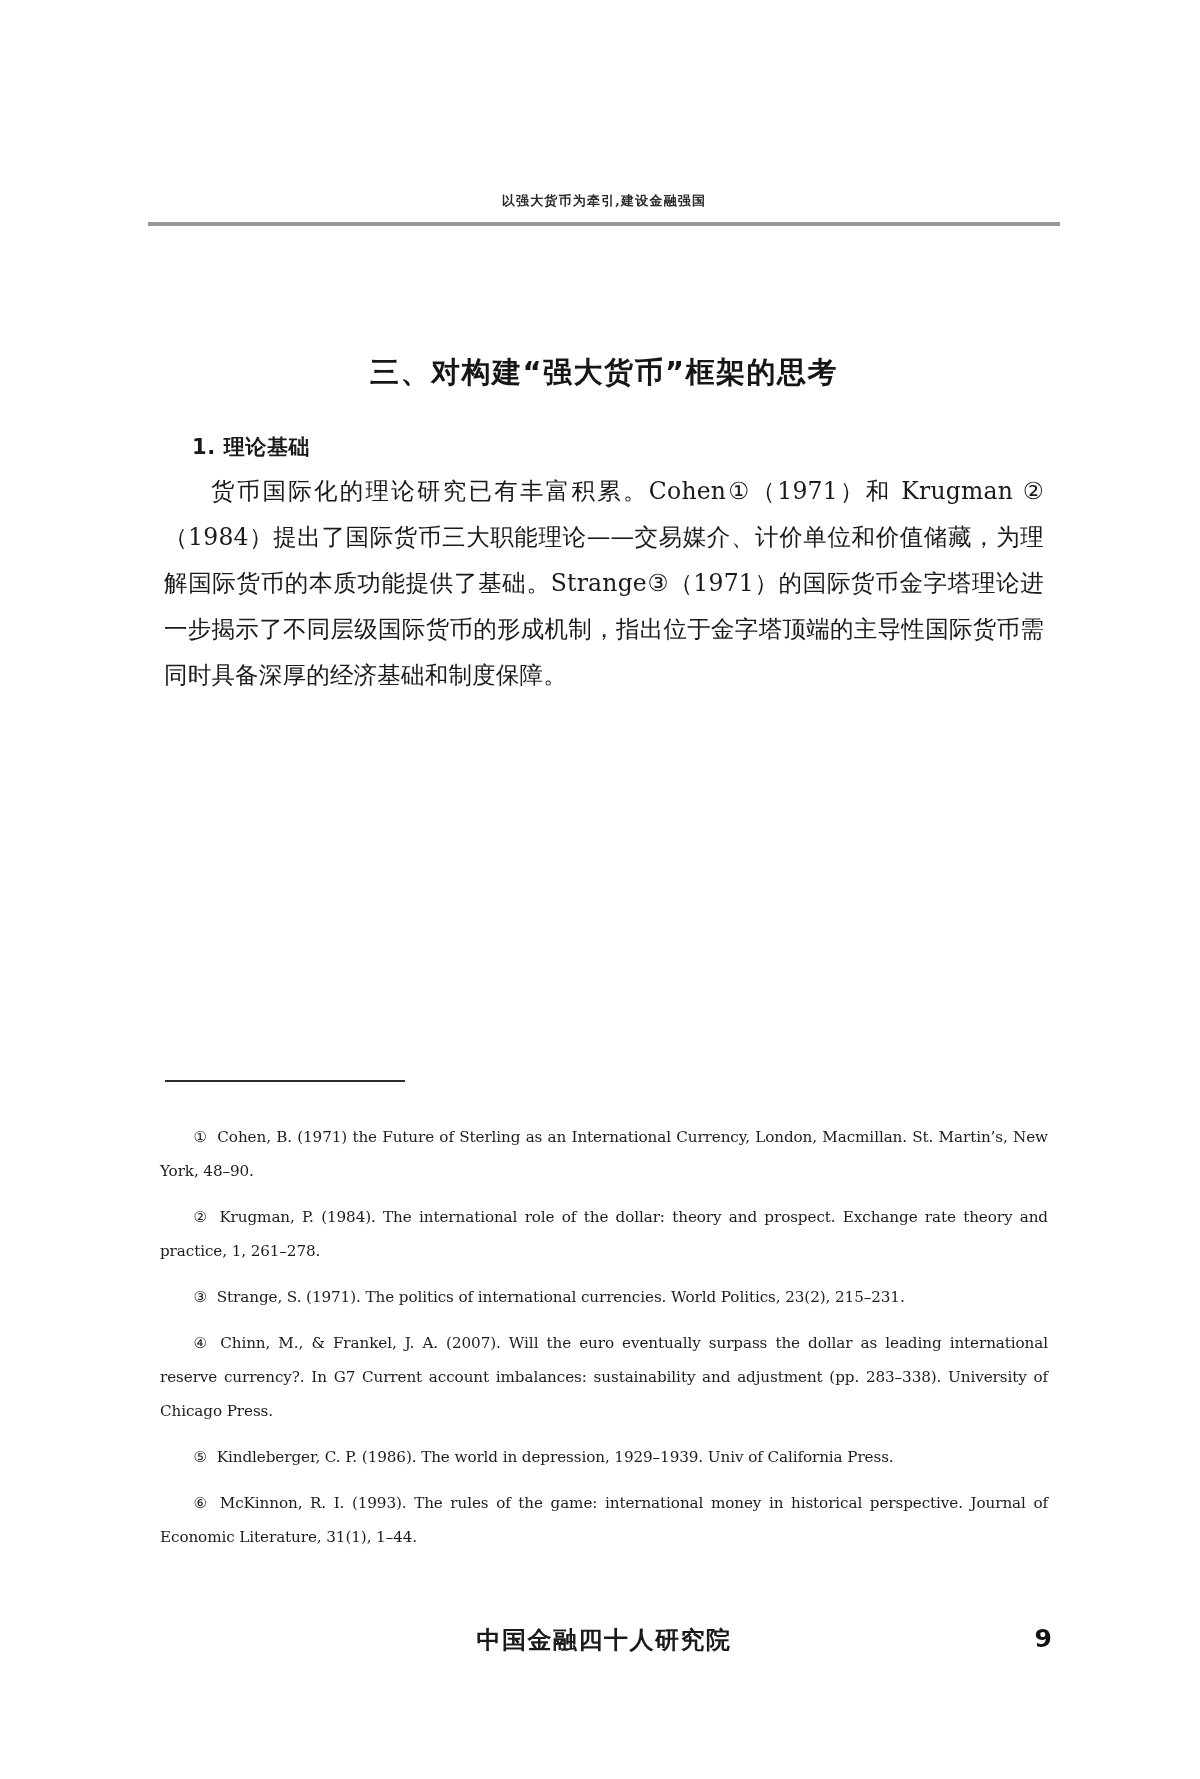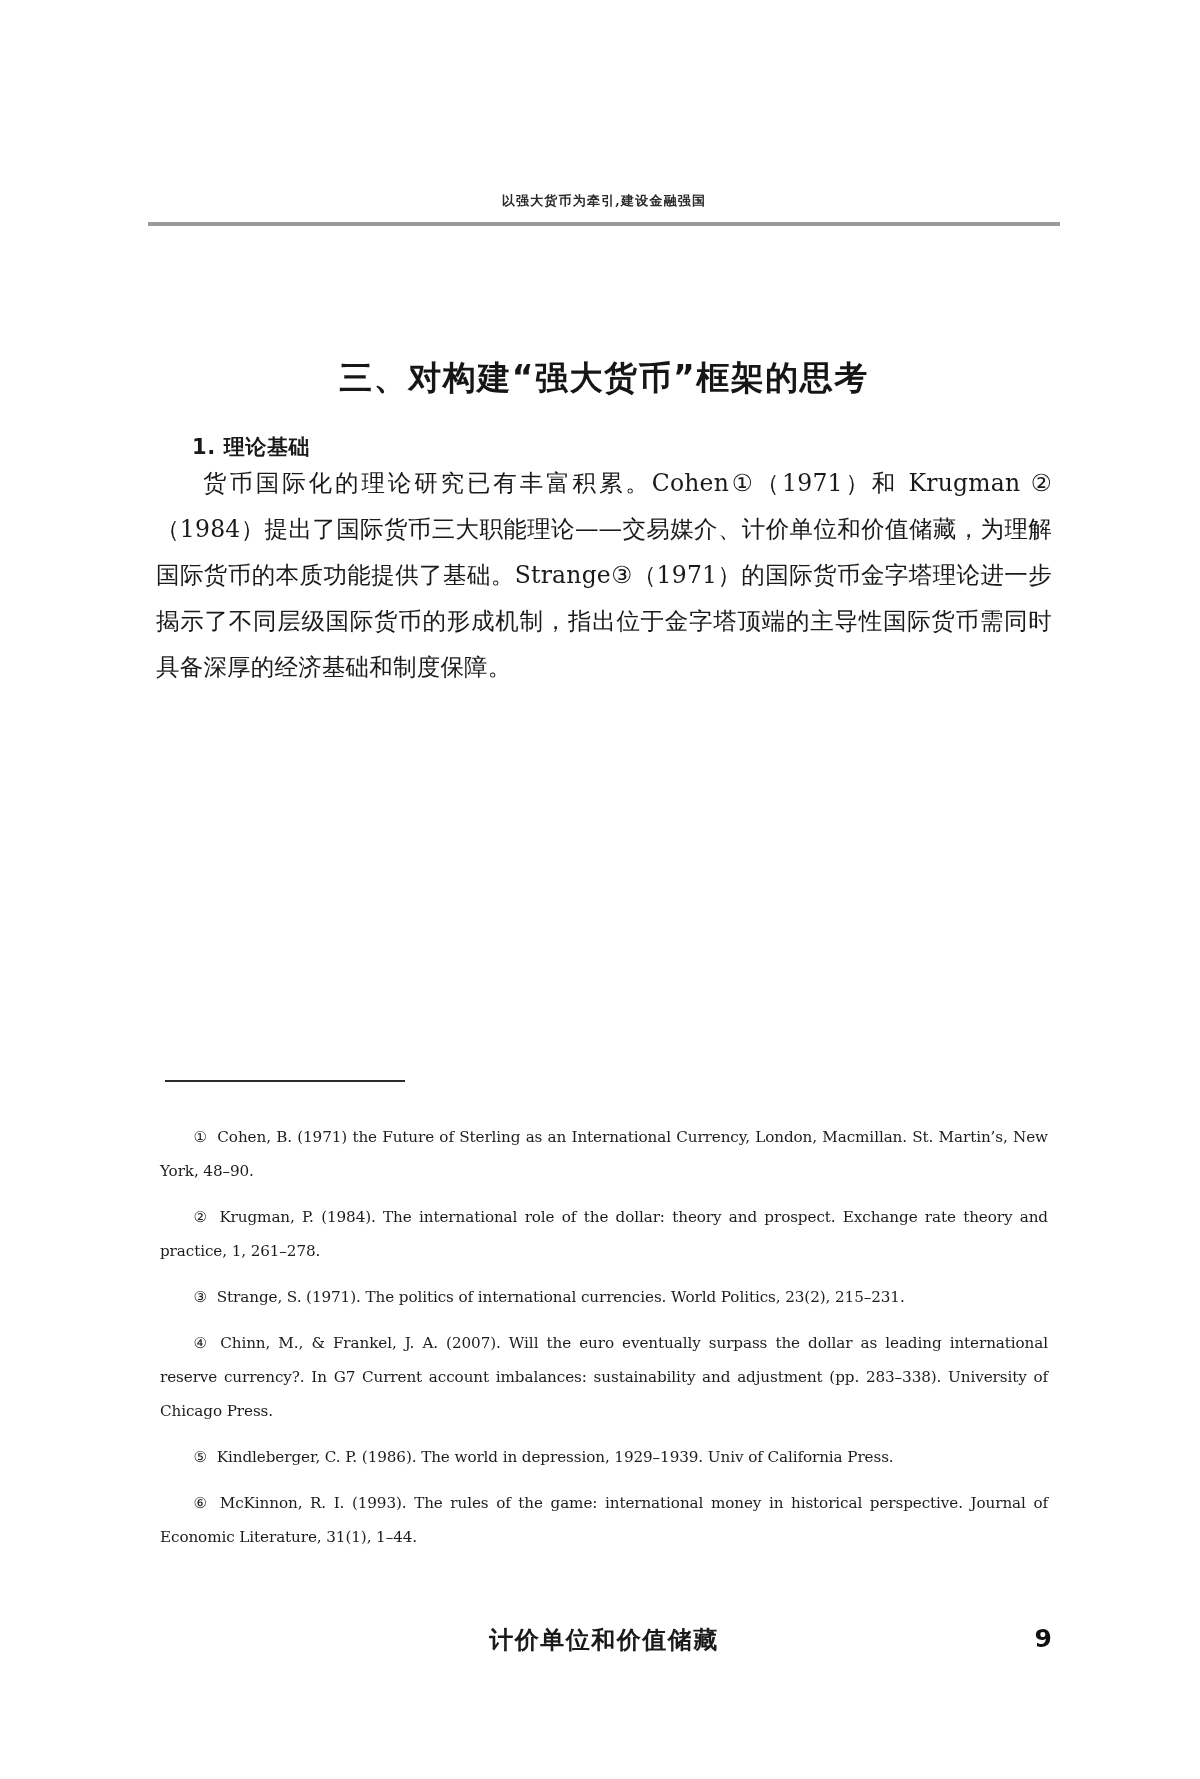--- a/index.html
+++ b/index.html
@@ -48,21 +48,21 @@
 
   
   .section-title {
     position: absolute;
     left: 148px;
     top: 334px;
     width: 912px;
     text-align: center;
     font-family: "DejaVu Sans", "Liberation Sans", sans-serif;
     font-weight: 700;
-    font-size: 33px;
+    font-size: 29px;
     letter-spacing: 1.5px;
     color: #161616;
   }
 
   .sub-title {
     position: absolute;
     left: 192px;
     top: 416px;
     font-family: "DejaVu Sans", "Liberation Sans", sans-serif;
     font-weight: 700;
@@ -80,21 +80,21 @@
   }
   .para {
     font-family: "DejaVu Serif", "Liberation Serif", serif;
     font-size: 23.5px;
     line-height: 46px;
     text-align: justify;
     text-justify: inter-character;
     text-indent: 2em;
     letter-spacing: 0.2px;
     color: #1a1a1a;
-    margin: 8px;
+    margin: 16px;
   }
   .para + .para { margin-top: 0; }
 
   
   .fn-rule {
     position: absolute;
     left: 165px;
     top: 1080px;
     width: 240px;
     height: 2px;
@@ -177,17 +177,17 @@
       <span class="fn-marker">④</span><span>Chinn, M., &amp; Frankel, J. A. (2007). Will the euro eventually surpass the dollar as leading international reserve currency?. In G7 Current account imbalances: sustainability and adjustment (pp. 283–338). University of Chicago Press.</span>
     </p>
     <p class="fn-item">
       <span class="fn-marker">⑤</span><span>Kindleberger, C. P. (1986). The world in depression, 1929–1939. Univ of California Press.</span>
     </p>
     <p class="fn-item">
       <span class="fn-marker">⑥</span><span>McKinnon, R. I. (1993). The rules of the game: international money in historical perspective. Journal of Economic Literature, 31(1), 1–44.</span>
     </p>
   </div>
 
-  <div class="footer-name">计价单位和价值储藏</div>
+  <div class="footer-name">中国金融四十人研究院</div>
 
   <div class="page-number">9</div>
 
 </div>
 
 </body></html>

